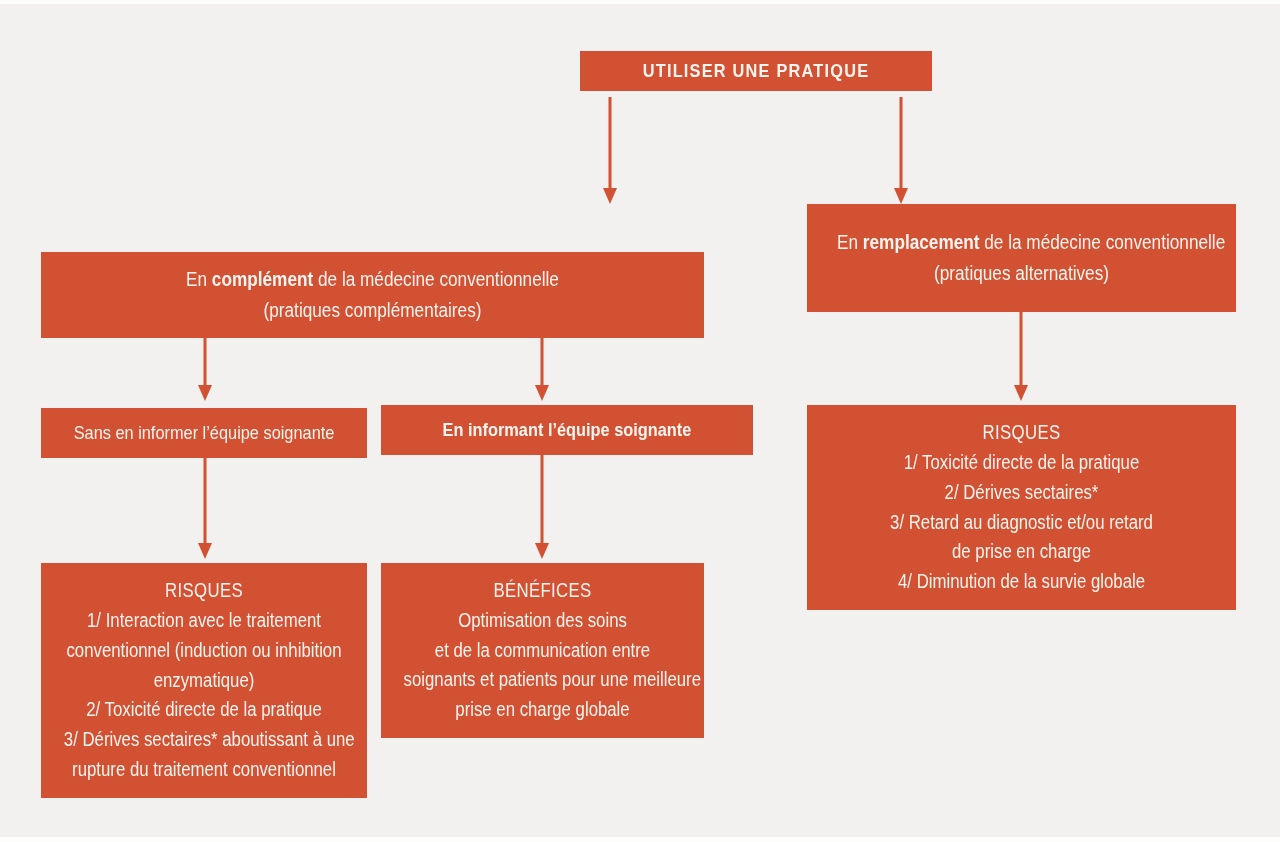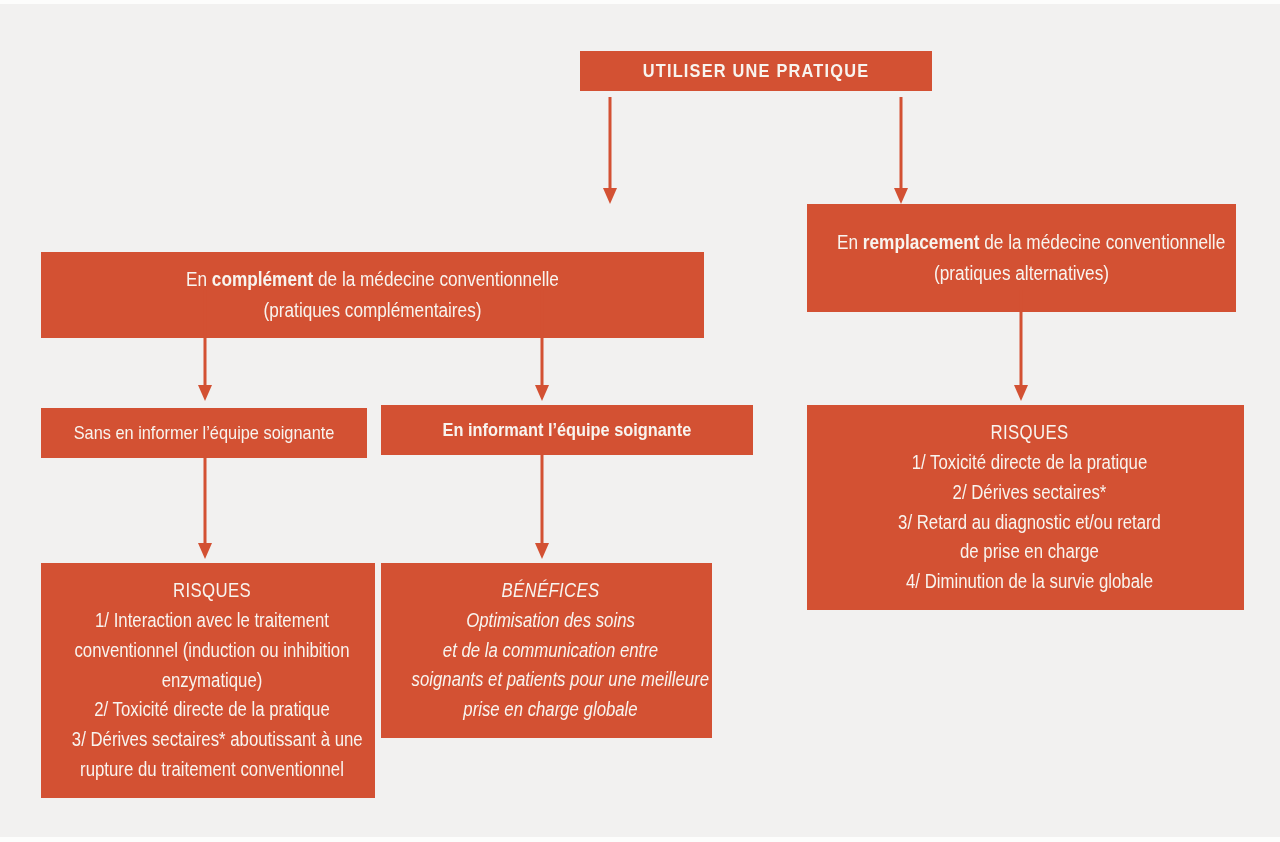--- a/index.html
+++ b/index.html
@@ -37,21 +37,21 @@
   .node-text .line { white-space: nowrap; }
 
   .root-label {
     font-weight: bold;
     font-size: 19px;
     letter-spacing: 1.4px;
     white-space: nowrap;
   }
   .two-line { font-size: 20px; line-height: 31px; }
   .single-line { font-size: 19px; }
-  .multi-line { font-size: 19.5px; line-height: 29.8px; padding-left: 8px; }
+  .multi-line { font-size: 19.5px; line-height: 29.8px; }
   .multi-line .node-title { letter-spacing: 0.4px; }
   .bold { font-weight: bold; }
 
   .arrow { position: absolute; width: 14px; }
   .arrow-line {
     position: absolute;
     top: 0;
     left: 50%;
     transform: translateX(-50%);
     width: 3px;
@@ -157,21 +157,21 @@
       <div class="line node-title">RISQUES</div>
       <div class="line">1/ Interaction avec le traitement</div>
       <div class="line">conventionnel (induction ou inhibition</div>
       <div class="line">enzymatique)</div>
       <div class="line">2/ Toxicité directe de la pratique</div>
       <div class="line">3/ Dérives sectaires* aboutissant à une</div>
       <div class="line">rupture du traitement conventionnel</div>
     </div>
   </div>
 
-  <div class="node multi-line" style="left:381px; top:563px; width:323px; height:175px;font-style:italic;">
+  <div class="node multi-line" style="left:381px; top:563px; width:323px; height:175px;">
     <div class="node-text">
       <div class="line node-title">BÉNÉFICES</div>
       <div class="line">Optimisation des soins</div>
       <div class="line">et de la communication entre</div>
       <div class="line">soignants et patients pour une meilleure</div>
       <div class="line">prise en charge globale</div>
     </div>
   </div>
 </div>
 

